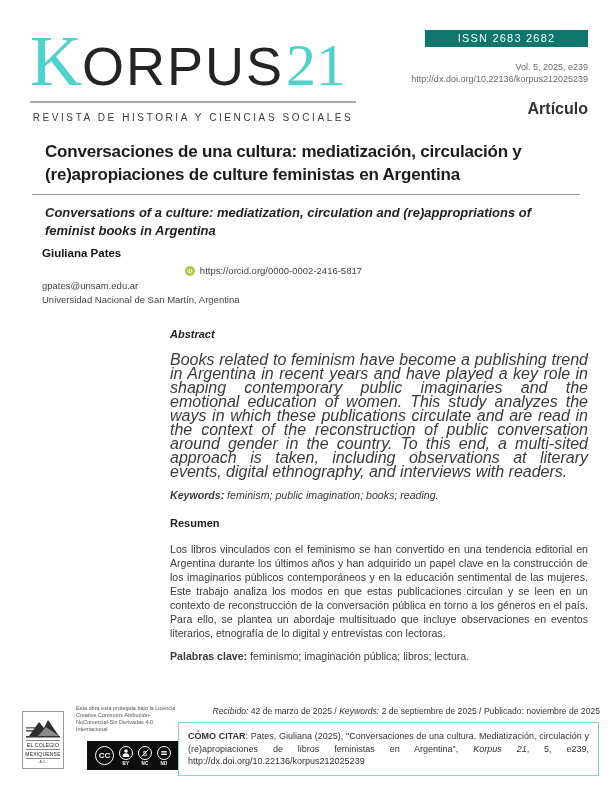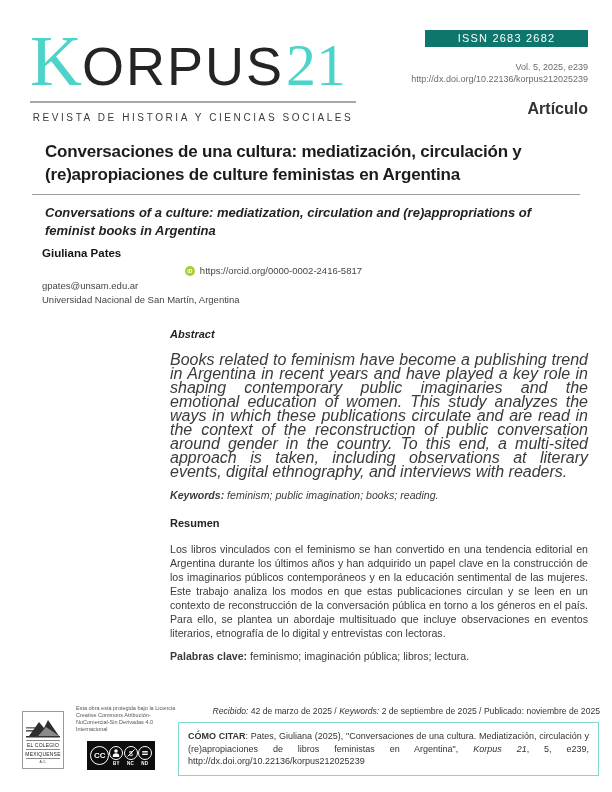--- a/index.html
+++ b/index.html
@@ -44,21 +44,21 @@
   .p-resumen { font-size:10.6px; line-height:14px; text-align:justify; color:#3b3b3b; margin-bottom:10px; }
   .pc-line { font-size:10.6px; color:#3b3b3b; }
   .pc-line .lbl { font-weight:700; }
   
   .colegio-logo { position:absolute; left:22px; top:711px; width:42px; height:58px; border:1px solid #999999;
     background:#ffffff; display:flex; flex-direction:column; align-items:center; padding-top:3px; }
   .cl-sep { width:34px; border-top:1px solid #888888; margin:1px 0; }
   .cl-t { font-size:5px; letter-spacing:0.2px; color:#222222; line-height:6px; white-space:nowrap; }
   .cl-ac { font-size:3.5px; color:#444444; line-height:5px; }
   .license-text { position:absolute; left:76px; top:705px; width:100px; font-size:5.5px; line-height:7px; color:#555555; }
-  .cc-badge { position:absolute; left:87px; top:741px; width:68px; height:29px; background:#0d0d0d;
+  .cc-badge { position:absolute; left:87px; top:741px; width:92px; height:29px; background:#0d0d0d;
     display:flex; align-items:center; justify-content:space-evenly; padding:0 3px; }
   .cc-main { width:19px; height:19px; border:1.5px solid #ffffff; border-radius:50%; color:#ffffff;
     font-size:8px; font-weight:700; display:flex; align-items:center; justify-content:center; }
   .cc-item { display:flex; flex-direction:column; align-items:center; gap:1px; }
   .cc-circ { width:14px; height:14px; border:1px solid #ffffff; border-radius:50%;
     display:flex; align-items:center; justify-content:center; }
   .cc-lbl { font-size:4.5px; font-weight:700; color:#ffffff; letter-spacing:0.3px; }
   .dates-line { position:absolute; left:178px; top:706px; width:422px; text-align:right; font-size:8.6px; color:#333333; }
   .dates-line .it { font-style:italic; }
   .cite-box { position:absolute; left:178px; top:722px; width:421px; border:1px solid #82d7cf;

